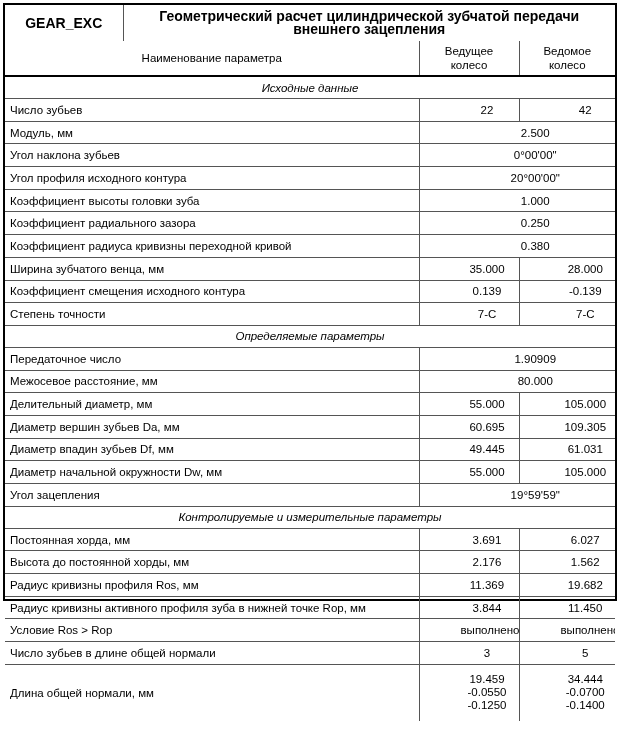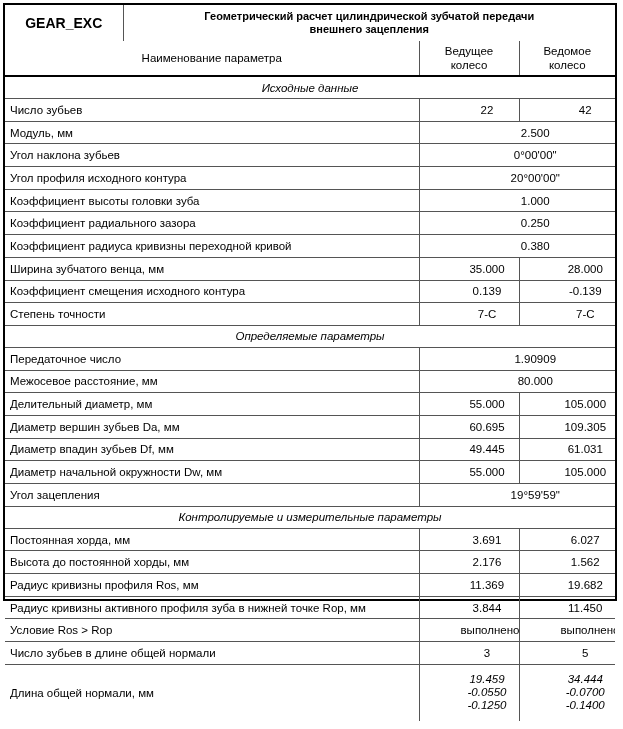--- a/index.html
+++ b/index.html
@@ -8,26 +8,26 @@
   .sheet { position: absolute; left: 3px; top: 3px; width: 614px; height: 598px;
            border: 2px solid #000; box-sizing: border-box; }
   table { border-collapse: collapse; width: 100%; table-layout: fixed; }
   td { border: 1px solid #555; font-size: 11.5px; padding: 0 5px; vertical-align: middle;
        white-space: nowrap; overflow: hidden; }
   .c-name { width: 406px; text-align: left; }
   .c-v1 { width: 100px; text-align: center; }
   .c-v2 { width: 97px; text-align: center; }
   .title-row td { height: 36px; border-bottom: 2px solid #000; }
   .logo-cell { font-weight: bold; font-size: 14px; text-align: center; }
-  .title-cell { font-weight: bold; font-size: 11px; text-align: center; line-height: 13px; white-space: normal; }
+  .title-cell { font-weight: bold; font-size: 14px; text-align: center; line-height: 13px; white-space: normal; }
   .head-row td { height: 34px; border-bottom: 2px solid #000; text-align: center; line-height: 14px; white-space: normal; }
   .section-row td { height: 21px; text-align: center; font-style: italic; }
   .data-row td { height: 21.7px; }
   .tall-row td { height: 56px; }
-  .tall-row .multi { line-height: 13px; font-style: italic; }
+  .tall-row .multi { line-height: 13px; }
   .center { text-align: center; padding-left: 41px; }
   tr td:first-child { border-left: none; }
   tr td:last-child { border-right: none; }
   tr:first-child td { border-top: none; }
   tr:last-child td { border-bottom: none; }
 </style>
 </head>
 <body>
 
 <div class="sheet">

